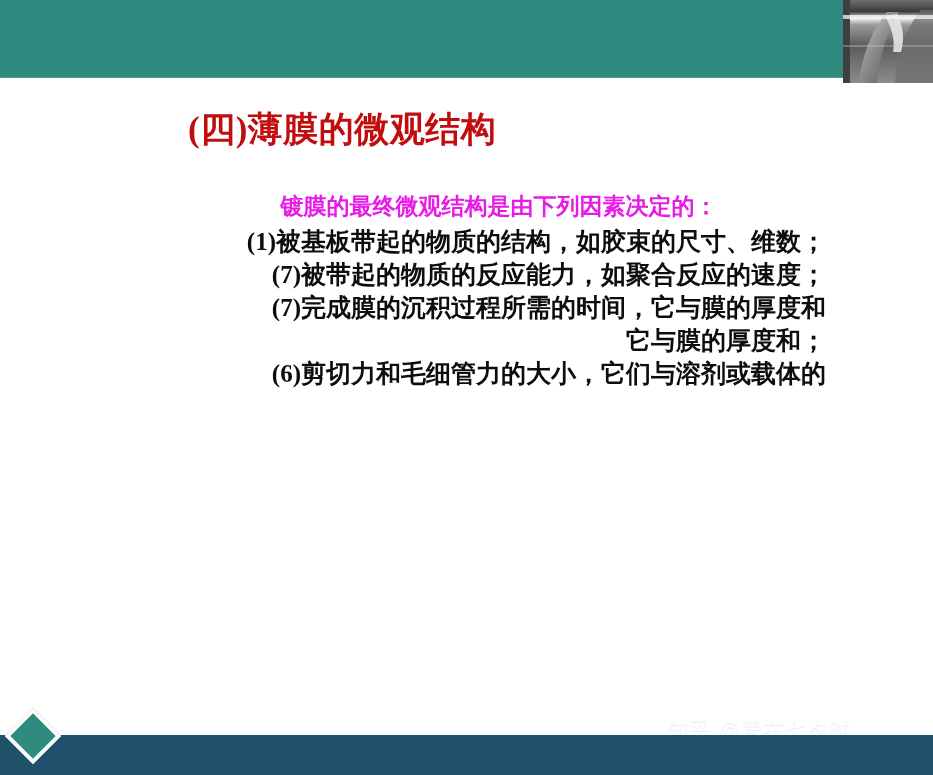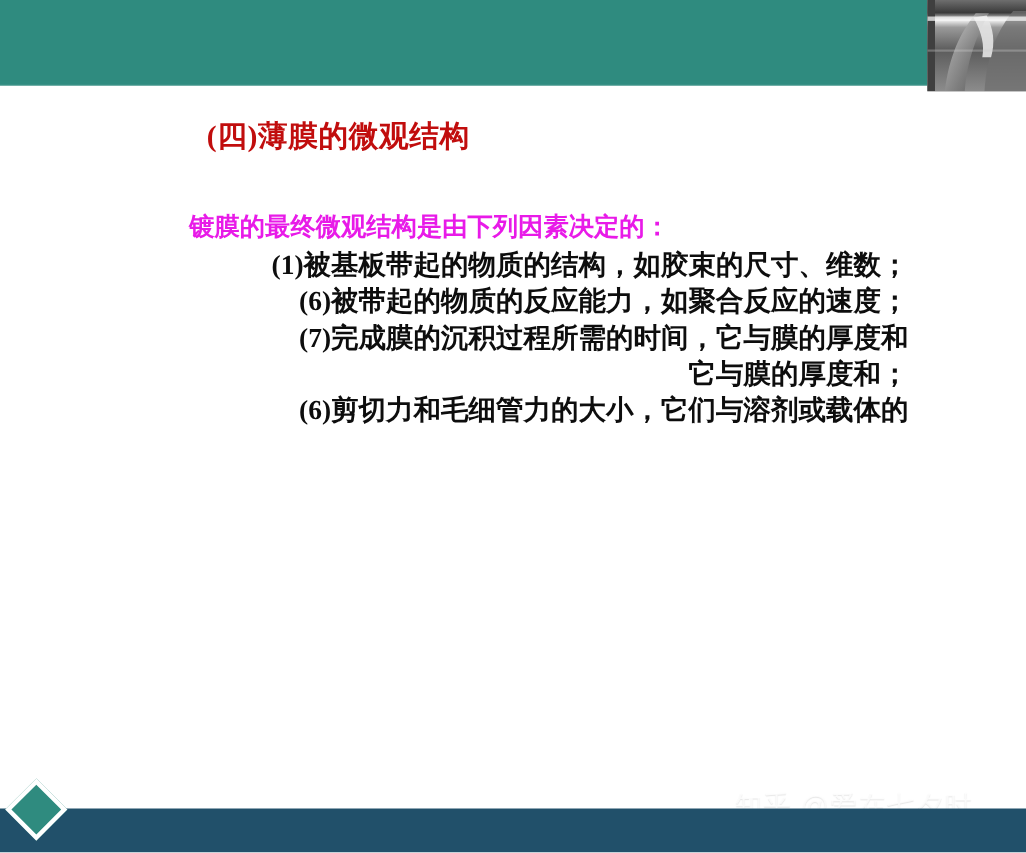--- a/index.html
+++ b/index.html
@@ -51,21 +51,21 @@
     overflow: hidden;
     background: #4a4a4a;
   }
   .header-photo svg { display: block; }
 
   
   .slide-title {
     position: absolute;
     left: 188px;
     top: 106px;
-    font-size: 27px;
+    font-size: 35px;
     font-weight: bold;
     color: #c10d0d;
     letter-spacing: .5px;
     white-space: nowrap;
     font-family: "Liberation Serif", "DejaVu Serif", serif;
   }
 
   
   .body-block {
     position: absolute;
@@ -74,20 +74,21 @@
     width: 660px;
   }
   .lead-line {
     font-size: 23px;
     font-weight: bold;
     color: #e81ae8;
     margin: 0 0 3px 6px;
     line-height: 30px;
     white-space: nowrap;
     font-family: "Liberation Serif", "DejaVu Serif", serif;
+    text-align: center;
   }
   .body-line {
     font-size: 25px;
     font-weight: bold;
     color: #0d0d0d;
     line-height: 33px;
     margin: 0;
     white-space: nowrap;
     font-family: "Liberation Serif", "DejaVu Serif", serif;
     text-align: right;
@@ -112,21 +113,21 @@
     border: 4px solid #ffffff;
     transform: rotate(45deg);
     box-sizing: border-box;
   }
 
   
   .watermark {
     position: absolute;
     left: 668px;
     top: 716px;
-    font-size: 25px;
+    font-size: 21px;
     color: rgba(255,255,255,.78);
     letter-spacing: 1px;
     white-space: nowrap;
     text-shadow: 0 1px 1px rgba(0,0,0,.10);
     font-family: "Liberation Sans", "DejaVu Sans", sans-serif;
     mix-blend-mode: normal;
   }
 </style>
 </head>
 <body>
@@ -161,21 +162,21 @@
       <rect x="0" y="15" width="90" height="4" fill="#f5f5f5" opacity="0.75"></rect>
       <rect x="0" y="45" width="90" height="2" fill="#cfcfcf" opacity="0.35"></rect>
     </svg>
   </div>
 
   <div class="slide-title">(四)薄膜的微观结构</div>
 
   <div class="body-block">
     <p class="lead-line">镀膜的最终微观结构是由下列因素决定的：</p>
     <p class="body-line">(1)被基板带起的物质的结构，如胶束的尺寸、维数；</p>
-    <p class="body-line">(6)被带起的物质的反应能力，如聚合反应的速度；</p>
+    <p class="body-line">(7)被带起的物质的反应能力，如聚合反应的速度；</p>
     <p class="body-line">(7)完成膜的沉积过程所需的时间，它与膜的厚度和</p>
     <p class="body-line">它与膜的厚度和；</p>
     <p class="body-line">(6)剪切力和毛细管力的大小，它们与溶剂或载体的</p>
   </div>
 
   <div class="watermark">知乎 @爱在七夕时</div>
 
   <div class="footer-bar"></div>
   <div class="footer-diamond"></div>
 

